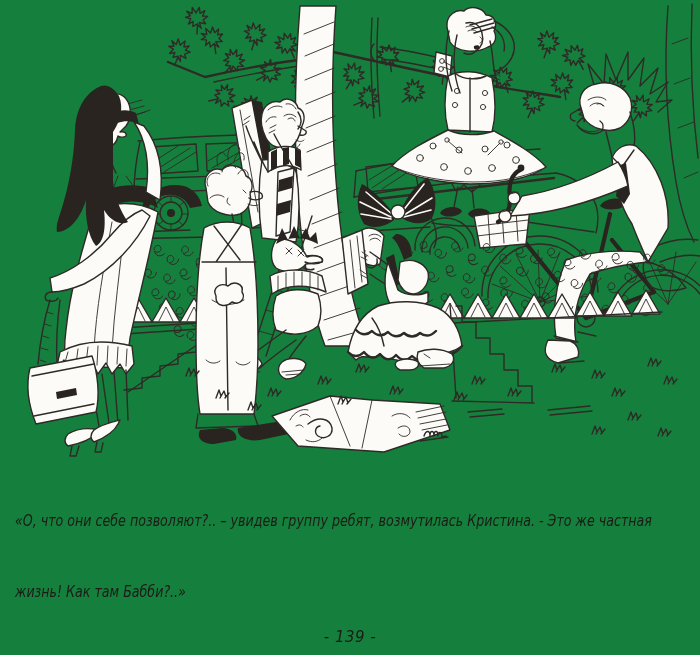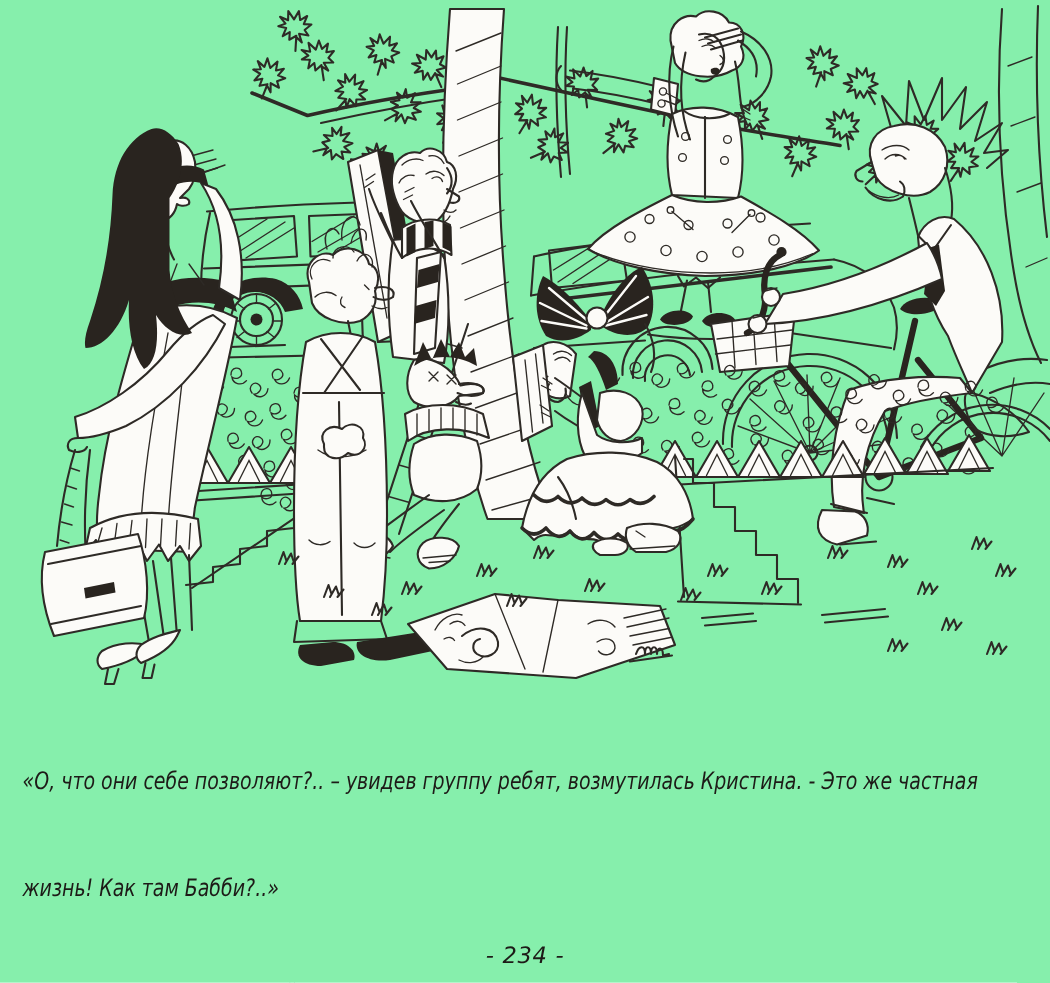--- a/index.html
+++ b/index.html
@@ -1,16 +1,16 @@
 <!DOCTYPE html>
 <html><head>
 <meta charset="utf-8">
 <style>
   html,body{margin:0;padding:0;}
-  .page{width:700px;height:655px;background:#86efac;position:relative;overflow:hidden;
+  .page{width:700px;height:655px;background:#15803d;position:relative;overflow:hidden;
         font-family:"DejaVu Sans",sans-serif;color:#1d1a17;}
   .art{position:absolute;left:0;top:0;}
   
   .s{fill:none;stroke:#2e2a26;stroke-width:1.4;stroke-linecap:round;stroke-linejoin:round;}
   .sthin{fill:none;stroke:#2e2a26;stroke-width:.9;stroke-linecap:round;}
   .s2{fill:none;stroke:#2e2a26;stroke-width:2.4;stroke-linecap:round;stroke-linejoin:round;}
   .s4{fill:none;stroke:#29241f;stroke-width:4.2;stroke-linecap:round;stroke-linejoin:round;}
   .f{fill:#29241f;stroke:none;}
   .fs{fill:#fcfbf8;stroke:#2e2a26;stroke-width:1.4;stroke-linejoin:round;}
   .wln{fill:none;stroke:#fcfbf8;stroke-width:1.6;stroke-linecap:round;}
@@ -430,15 +430,15 @@
 <div class="textblock">
   <div>«О, что они себе позволяют?.. – увидев группу ребят, возмутилась Кристина. - Это же частная</div>
   <div>жизнь! Как там Бабби?..»</div>
   <div>- Пэм, что видно? А, он мой плакат подпишет?  - поинтересовалась Пэппа, сжимая в ладонях</div>
   
   
   
   
 </div>
 
-<div class="pagenum">- 234 -</div>
+<div class="pagenum">- 139 -</div>
 
 </div>
 
 </body></html>

